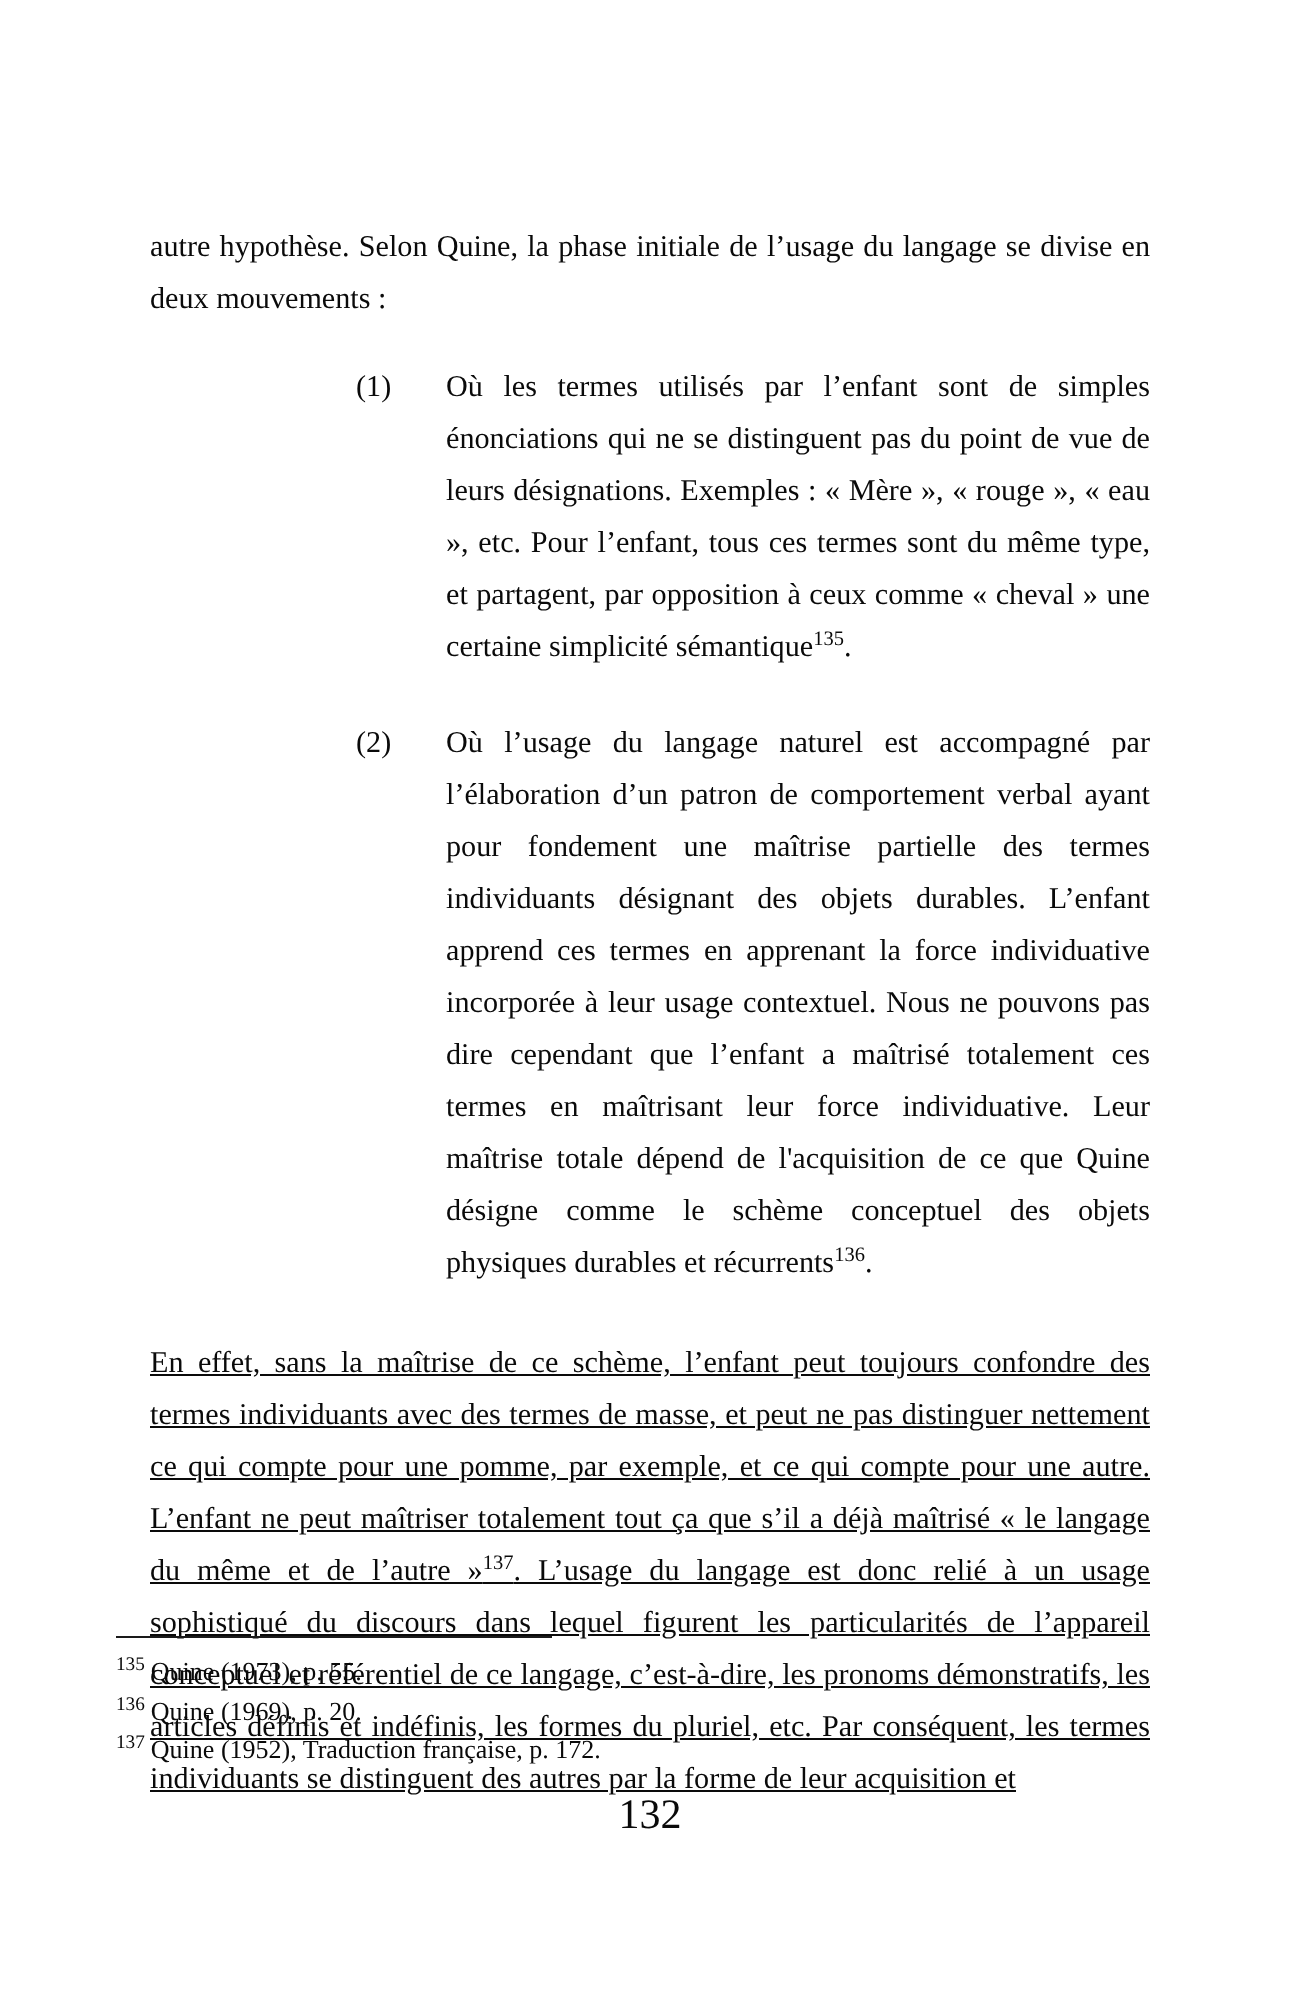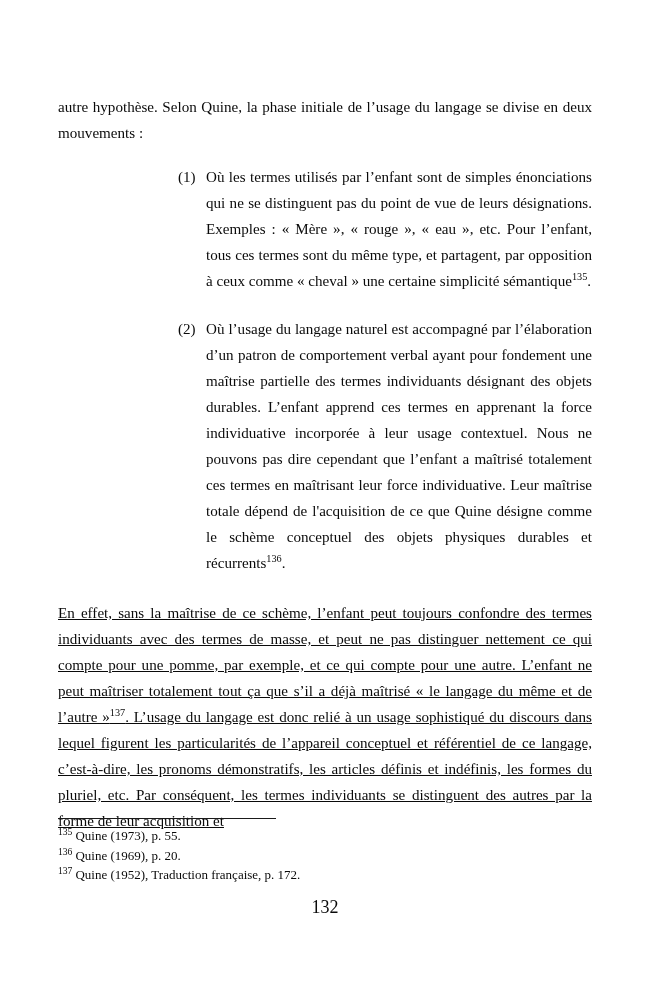--- a/index.html
+++ b/index.html
@@ -16,21 +16,21 @@
     color: #0a0a0a;
     overflow: hidden;
   }
   .content {
     position: absolute;
     left: 58px;
     top: 94px;
     width: 534px;
   }
   p, .list-text {
-    margin: 0;
+    margin: 17px;
     font-size: 15.1px;
     line-height: 26px;
     text-align: justify;
     text-justify: inter-word;
     hyphens: none;
   }
   .intro-para {
     margin-bottom: 18px;
   }
   .num-list {
@@ -93,21 +93,21 @@
   .fn-num-space {
     display: inline-block;
     width: 3px;
   }
   .page-number {
     position: absolute;
     left: 0;
     top: 896px;
     width: 650px;
     text-align: center;
-    font-size: 18px;
+    font-size: 21px;
     line-height: 22px;
   }
 </style>
 </head>
 <body>
 
 <div class="page">
 
   <div class="content">
 

